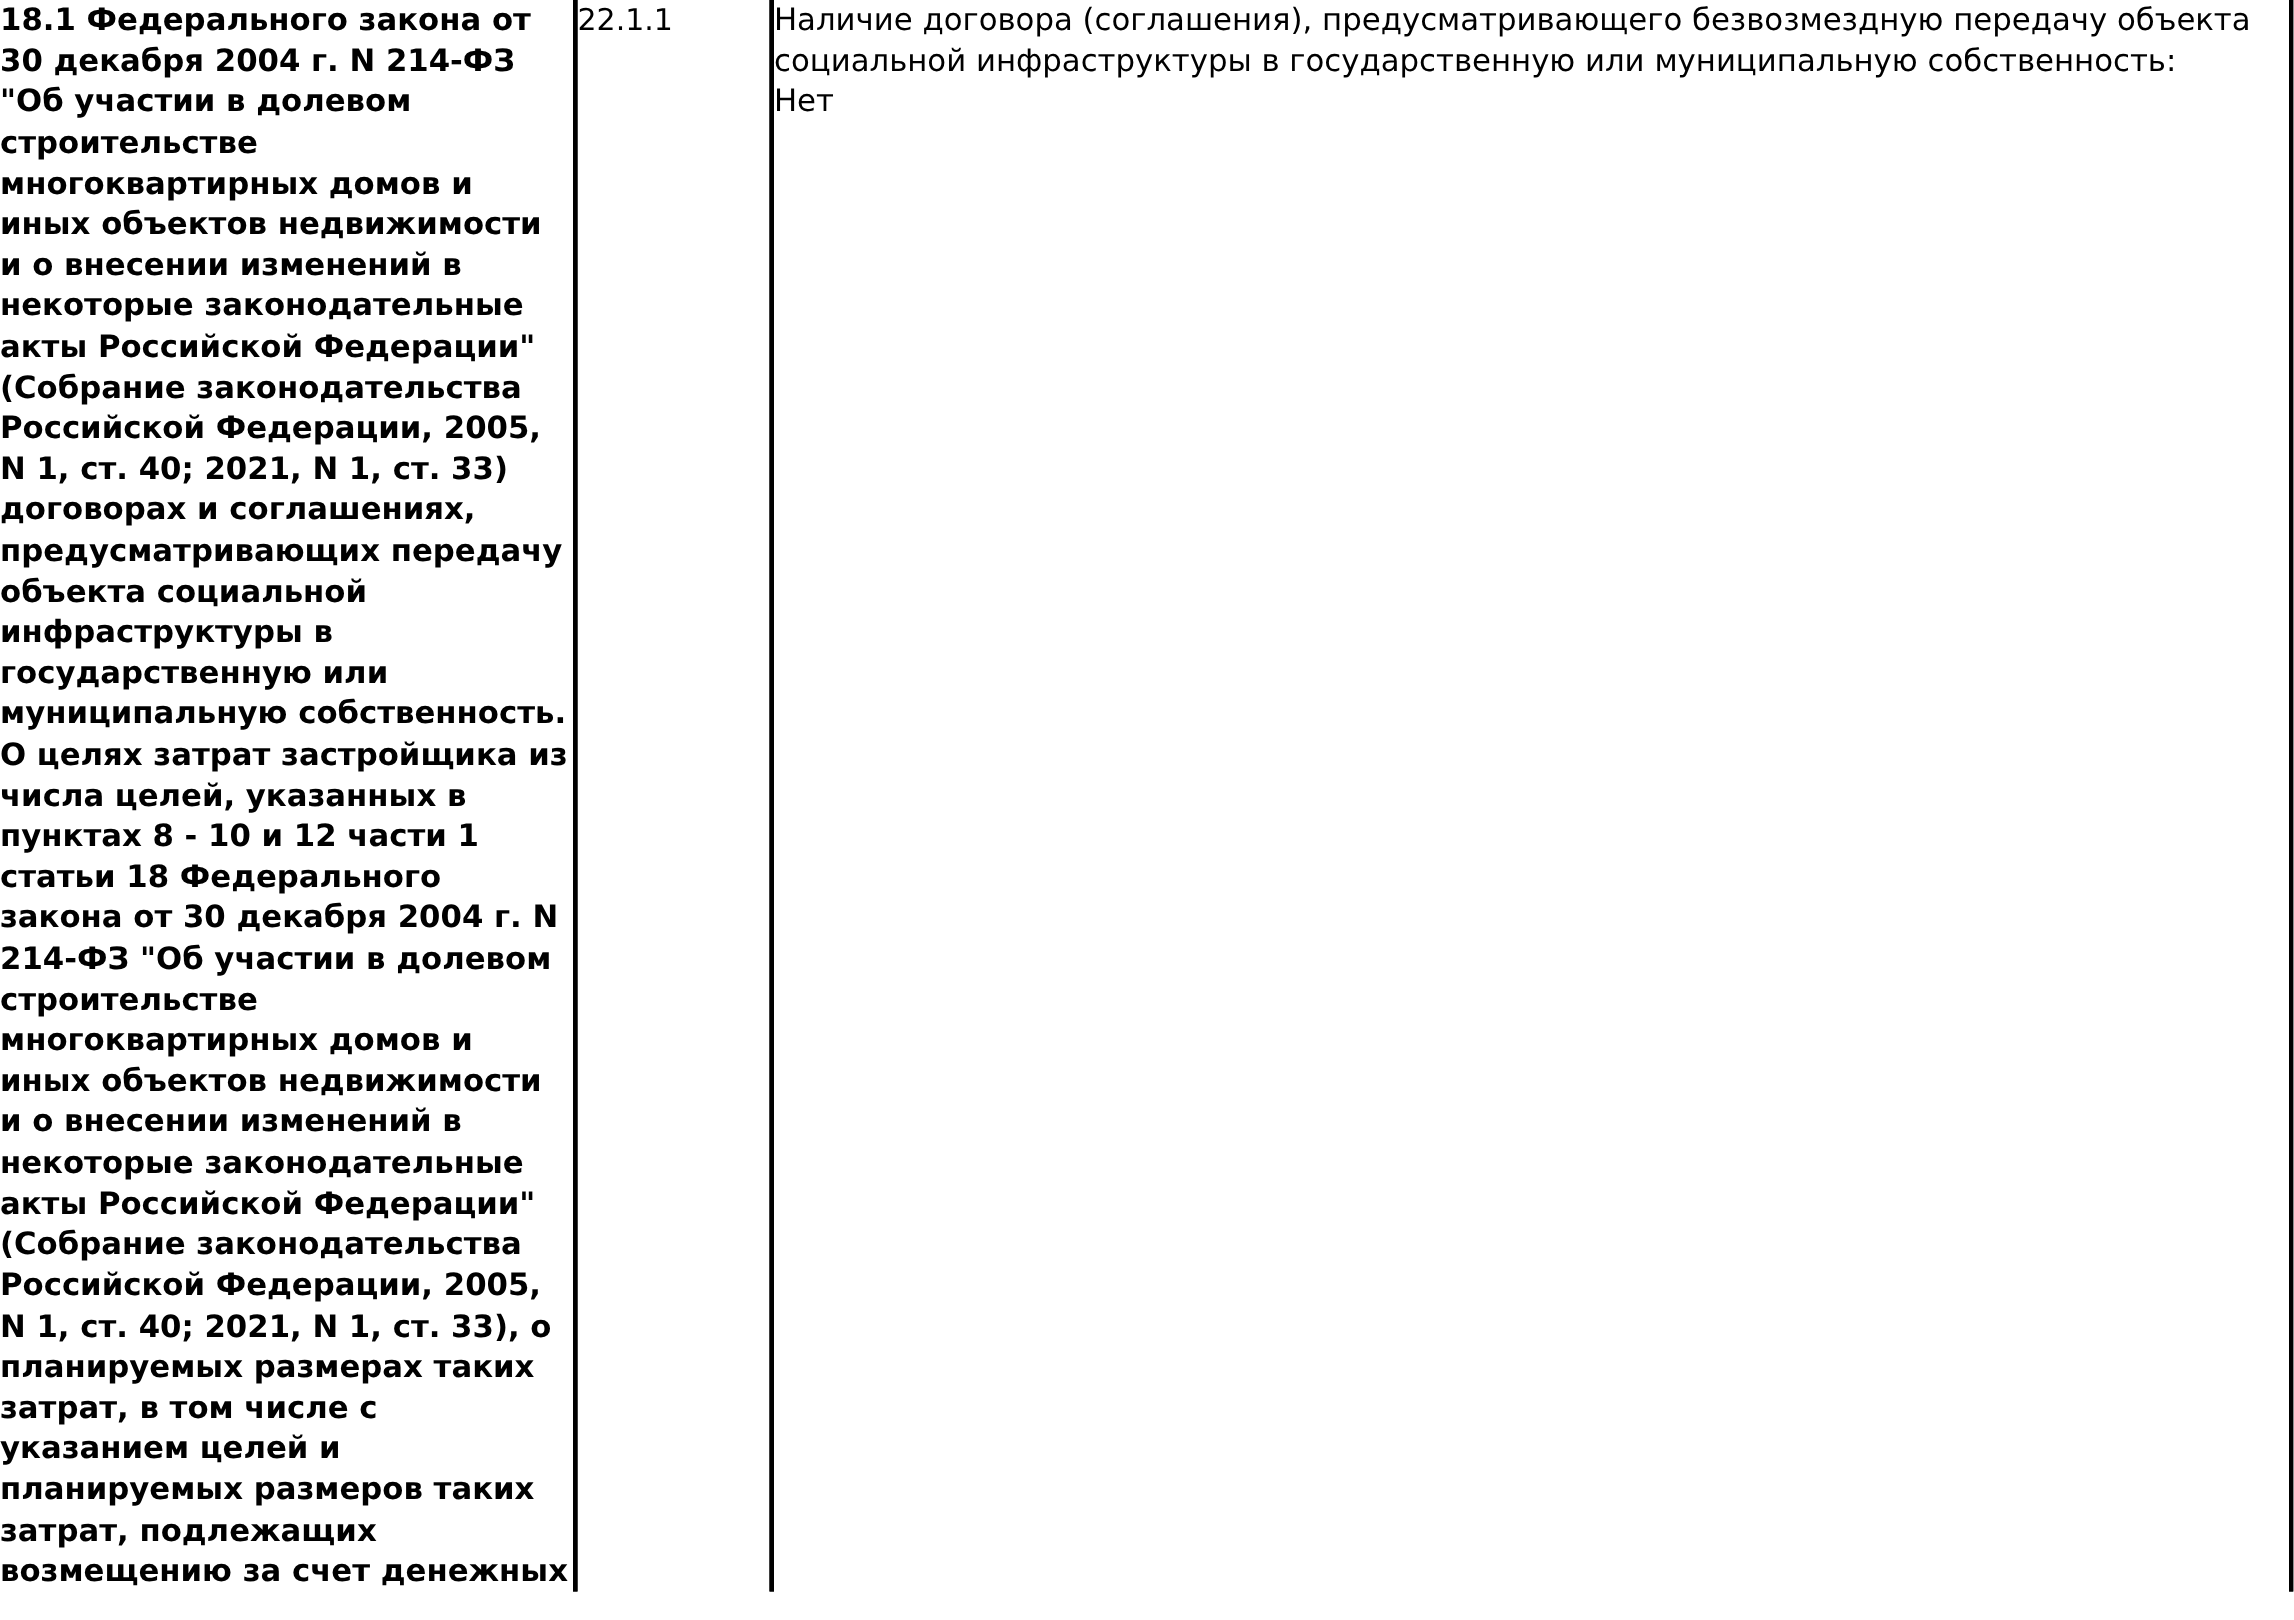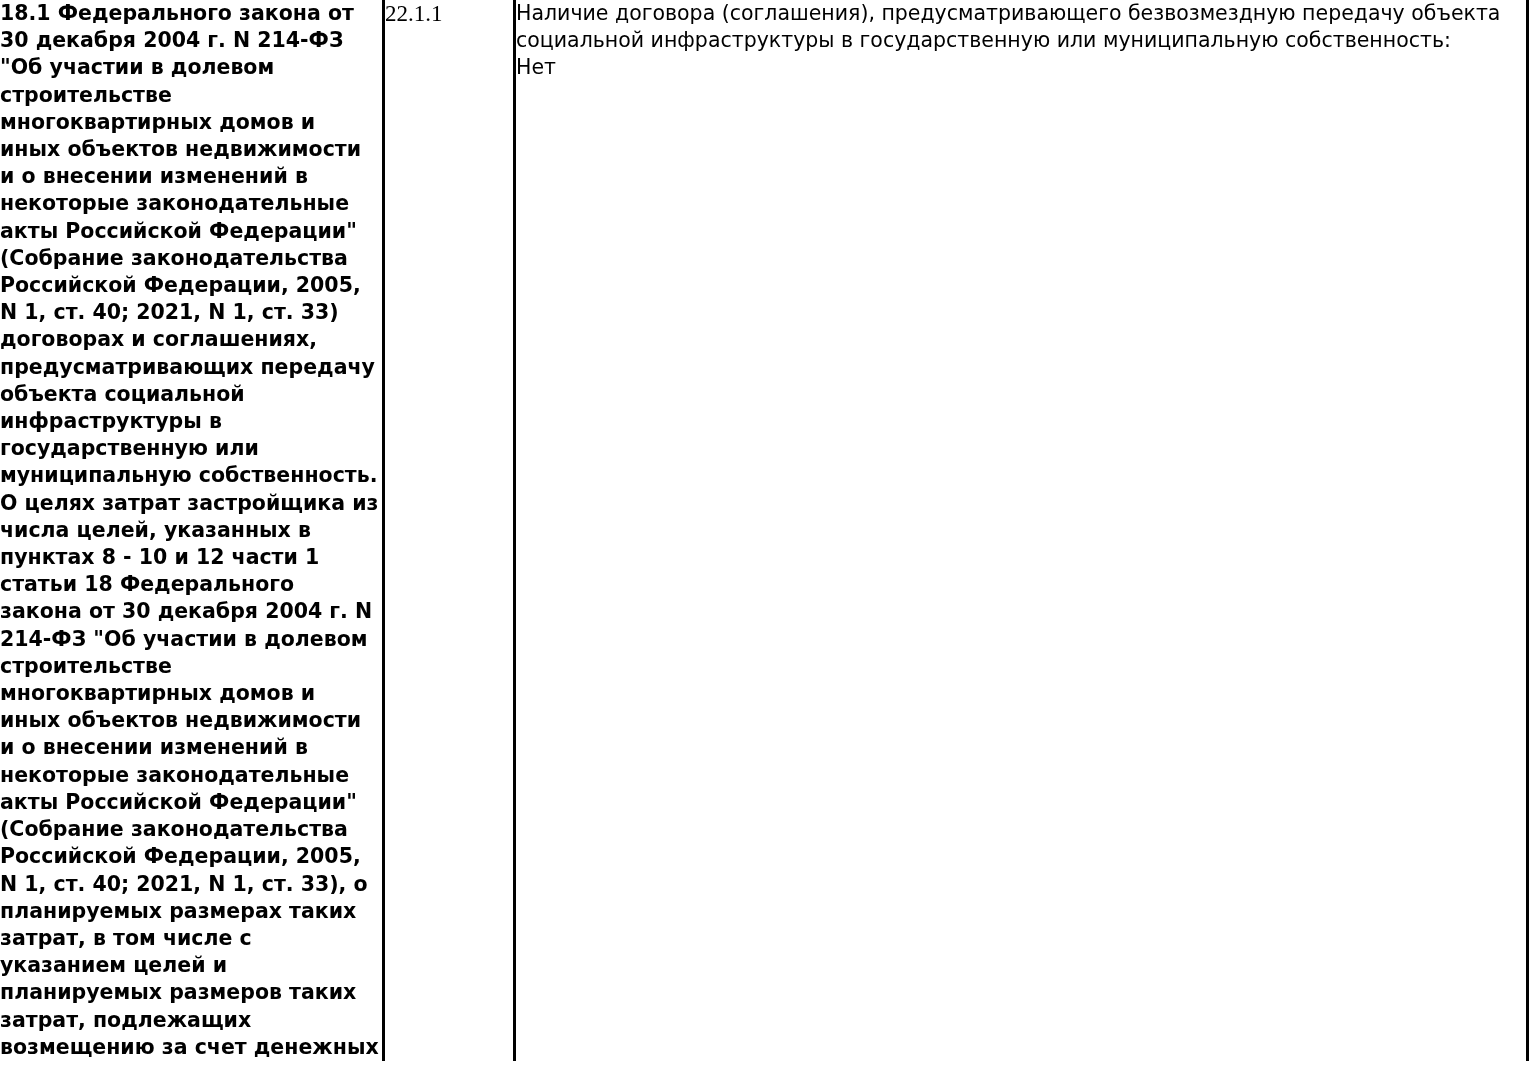--- a/index.html
+++ b/index.html
@@ -39,24 +39,23 @@
     white-space: pre-wrap;
     word-wrap: break-word;
   }
   .desc-text {
     font-size: 20.5px;
     line-height: 27.2px;
     font-weight: bold;
   }
   .num-text {
     padding-top: 500px;
-    font-size: 23px;
+    font-size: 20px;
     line-height: 27.2px;
     padding-left: 4px;
-    font-family: Liberation Serif, serif;
   }
   .value-text {
     padding-top: 483px;
     font-size: 20.5px;
     line-height: 27.2px;
     padding-left: 14px;
     padding-right: 20px;
     margin-left: 25px;
   }
   .rule-cell {

